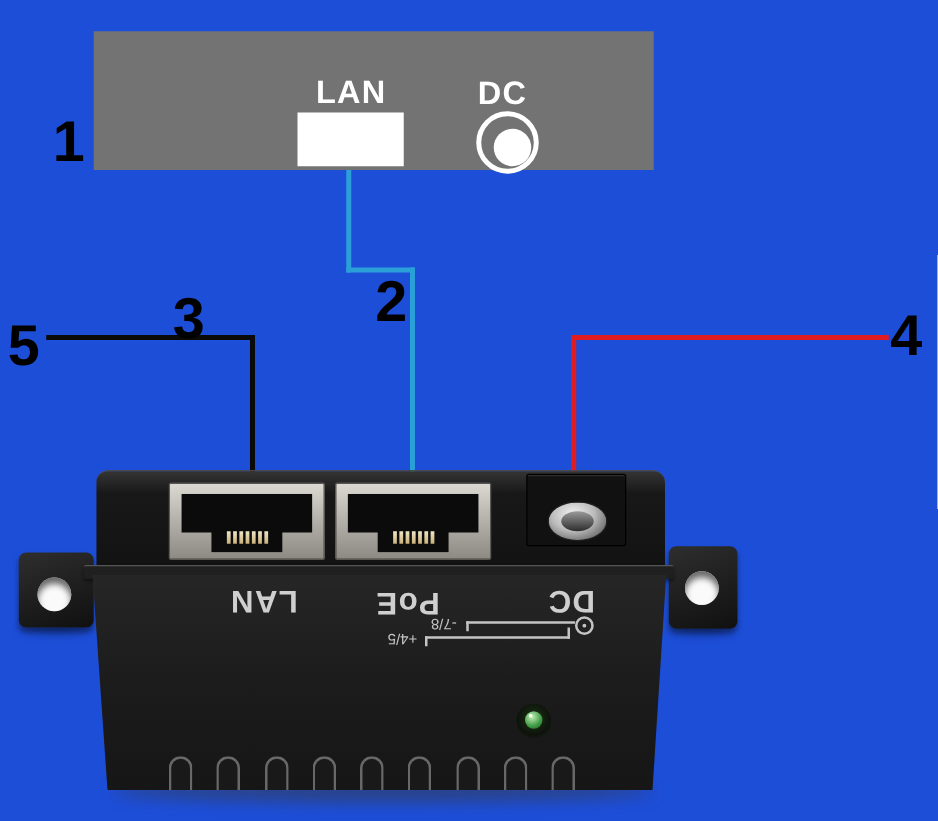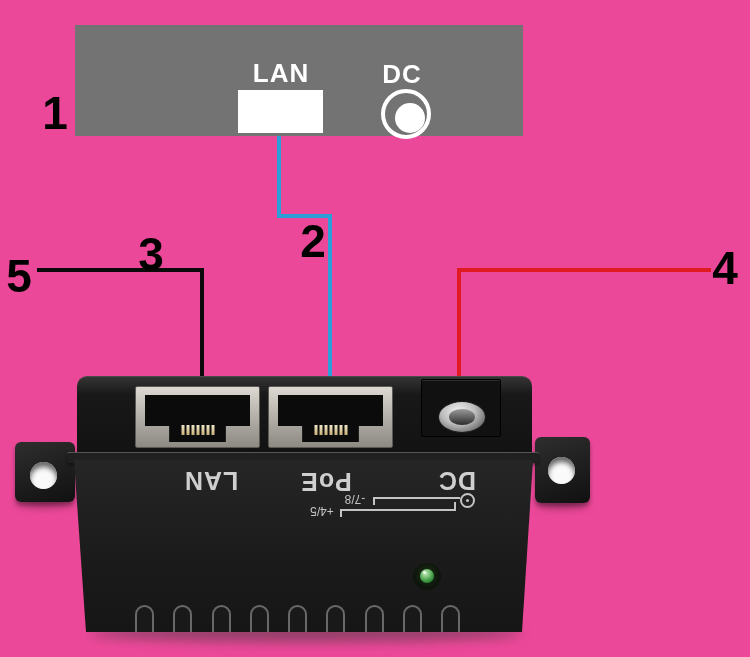--- a/index.html
+++ b/index.html
@@ -1,17 +1,17 @@
 <!DOCTYPE html>
 <html><head>
 <meta charset="utf-8">
 <style>
   html,body{margin:0;padding:0;background:#ffffff;}
   .canvas{
-    position:relative;width:750px;height:657px;background:#ec4899;overflow:hidden;
+    position:relative;width:750px;height:657px;background:#1d4ed8;overflow:hidden;
     font-family:"Liberation Sans", sans-serif;
   }
 
   
   .callout{
     position:absolute;font-size:46px;font-weight:700;color:#000;
     line-height:1;text-align:center;
   }
 
   

